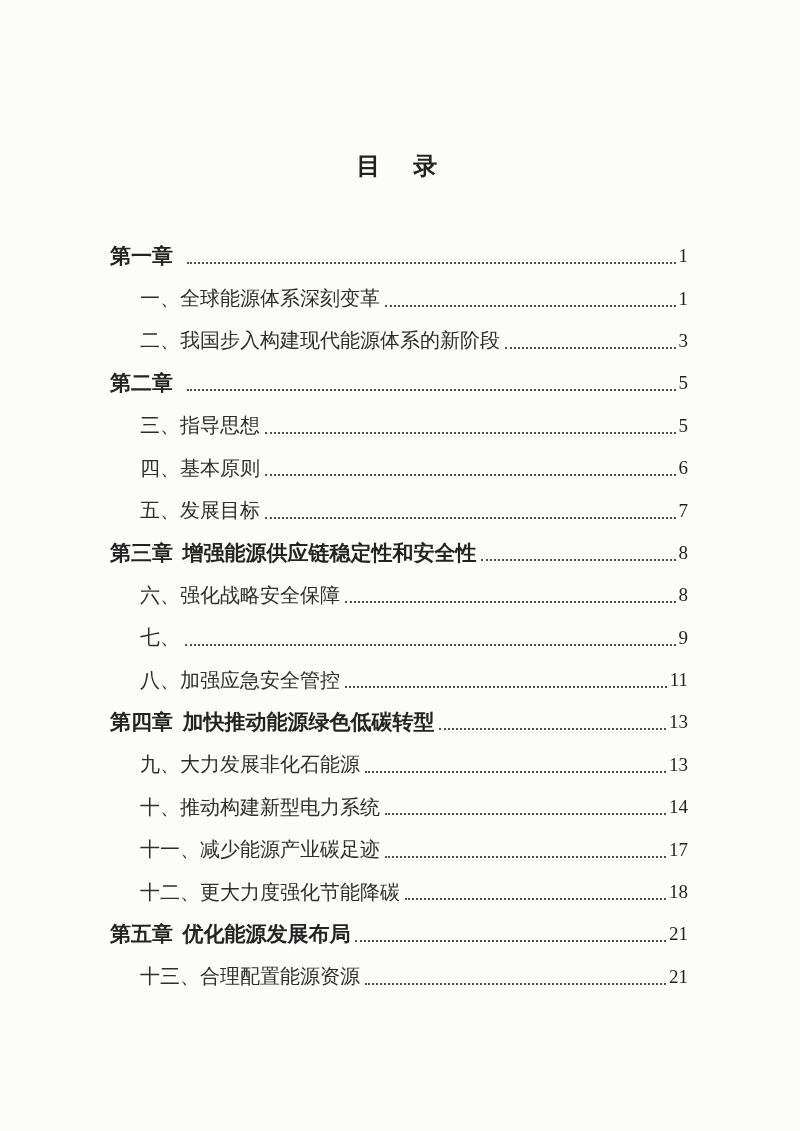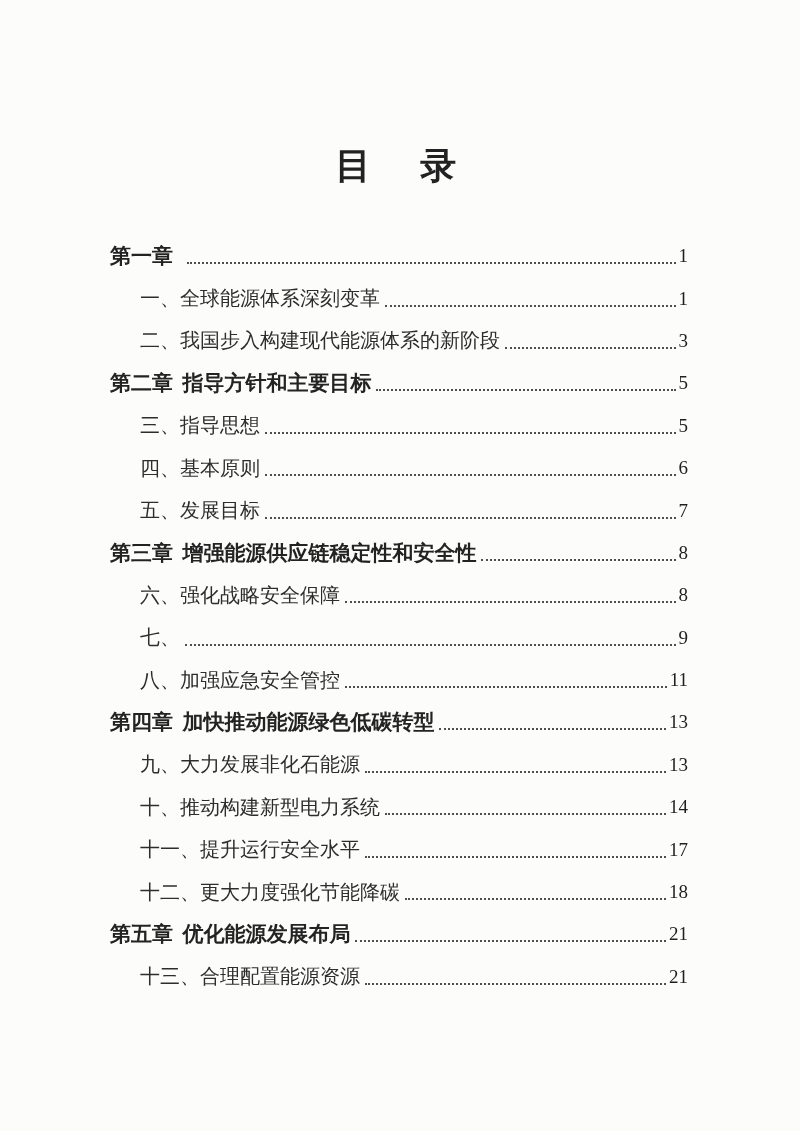--- a/index.html
+++ b/index.html
@@ -16,21 +16,21 @@
     background: #fcfcfb;
     box-sizing: border-box;
     padding: 147px 112px 0 110px;
     overflow: hidden;
   }
   .doc-title {
     margin: 0 0 50px 0;
     height: 38px;
     line-height: 38px;
     text-align: center;
-    font-size: 36px;
+    font-size: 24px;
     font-weight: bold;
     letter-spacing: 0.18em;
     color: #222222;
     font-family: "Liberation Serif", "DejaVu Serif", serif;
   }
   .toc { width: 100%; }
   .toc-row {
     display: flex;
     align-items: center;
     height: 42.4px;
@@ -87,21 +87,20 @@
         <span class="page-num">1</span>
       </div>
       <div class="toc-row section">
         <span class="entry-num">二、</span>
         <span class="entry-title">我国步入构建现代能源体系的新阶段</span>
         <span class="dot-leader"></span>
         <span class="page-num">3</span>
       </div>
       <div class="toc-row chapter">
         <span class="entry-num">第二章</span>
-        <span class="entry-title">指导方针和主要目标</span>
         <span class="dot-leader"></span>
         <span class="page-num">5</span>
       </div>
       <div class="toc-row section">
         <span class="entry-num">三、</span>
         <span class="entry-title">指导思想</span>
         <span class="dot-leader"></span>
         <span class="page-num">5</span>
       </div>
       <div class="toc-row section">
@@ -152,21 +151,21 @@
         <span class="page-num">13</span>
       </div>
       <div class="toc-row section">
         <span class="entry-num">十、</span>
         <span class="entry-title">推动构建新型电力系统</span>
         <span class="dot-leader"></span>
         <span class="page-num">14</span>
       </div>
       <div class="toc-row section">
         <span class="entry-num">十一、</span>
-        <span class="entry-title">提升运行安全水平</span>
+        <span class="entry-title">减少能源产业碳足迹</span>
         <span class="dot-leader"></span>
         <span class="page-num">17</span>
       </div>
       <div class="toc-row section">
         <span class="entry-num">十二、</span>
         <span class="entry-title">更大力度强化节能降碳</span>
         <span class="dot-leader"></span>
         <span class="page-num">18</span>
       </div>
       <div class="toc-row chapter">

